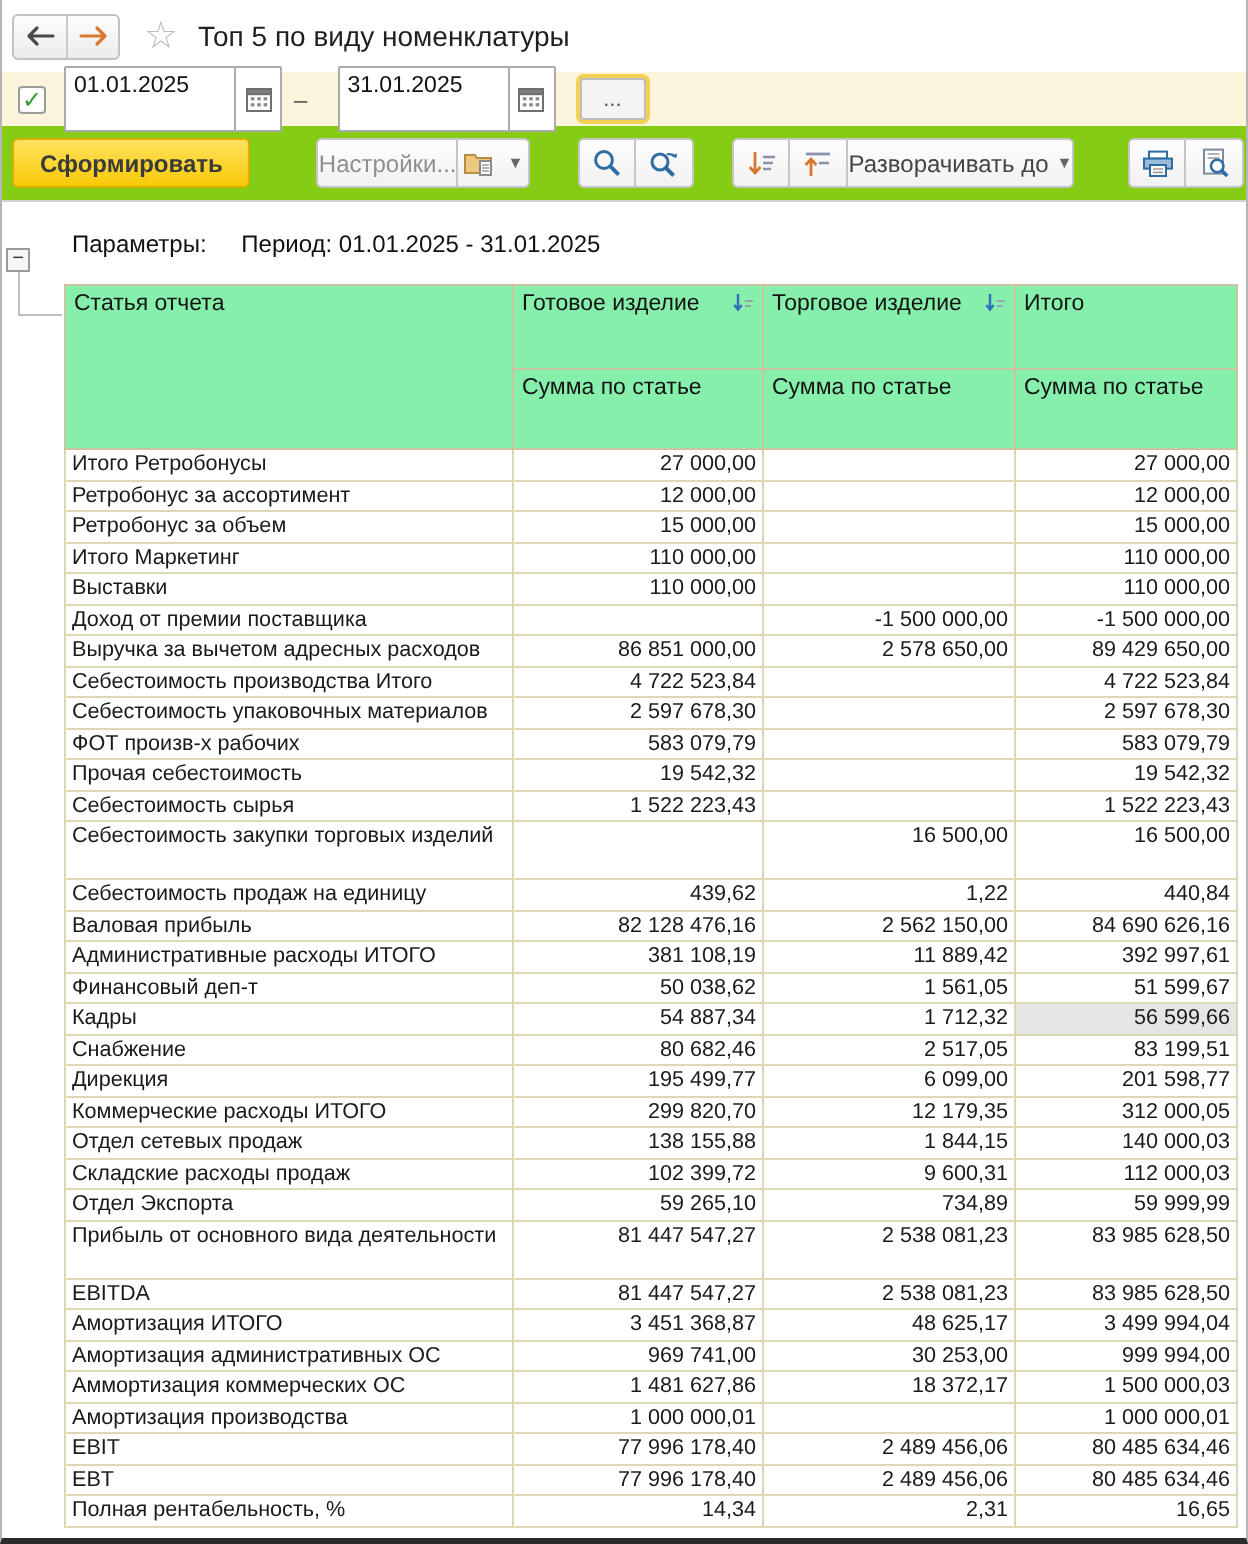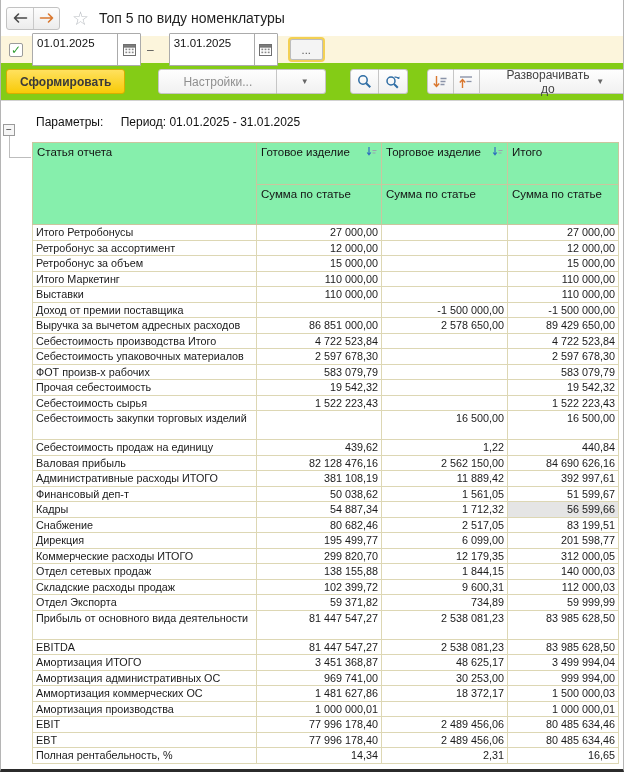--- a/index.html
+++ b/index.html
@@ -28,21 +28,21 @@
   .datefield .dtext { width:84px; font-size:11.5px; padding:3px 0 0 4px; color:#111; }
   .datefield .calseg { width:23px; border-left:1px solid #ababab; display:flex; align-items:center; justify-content:center; background:#fff; }
   .dash { margin:0 6px; color:#555; font-size:12px; }
   .morebtn { margin-left:12px; width:33px; height:21px; background:#f4f4f4; border:1px solid #bdbdbd; border-radius:2px;
              font-size:11px; color:#555; line-height:14px; box-shadow:0 0 0 2px #f3d053; cursor:default; }
 
   
   .toolbar { height:38px; background:#84cc16; border-bottom:1px solid #d2d2d2; display:flex; align-items:center; }
   .btn { height:25px; display:inline-flex; align-items:center; justify-content:center;
          border:1px solid #c6c6c6; border-radius:3px; background:linear-gradient(#fefefe,#f1f1f1);
-         font-size:12px; color:#444; padding:0 24px; cursor:default; }
+         font-size:12px; color:#444; padding:0 0; cursor:default; }
   .btn-generate { margin-left:5px; background:linear-gradient(#ffe15e,#f8ca07); border-color:#d8ae00;
                   font-weight:bold; color:#3a3a3a; padding:0 13px; }
   .btn-variants { width:36px; border-left:none; border-radius:0 3px 3px 0; gap:3px; }
   .grp { display:flex; }
   .grp .btn { border-radius:0; border-left:none; }
   .grp .btn:first-child { border-radius:3px 0 0 3px; border-left:1px solid #c6c6c6; }
   .grp .btn:last-child { border-radius:0 3px 3px 0; }
   .iconbtn { width:29px; padding:0; }
   .caret { font-size:8px; color:#666; margin-left:4px; }
 
@@ -388,21 +388,21 @@
           <td class="c-num">140 000,03</td>
         </tr>
         <tr>
           <td class="c-label">Складские расходы продаж</td>
           <td class="c-num">102 399,72</td>
           <td class="c-num">9 600,31</td>
           <td class="c-num">112 000,03</td>
         </tr>
         <tr>
           <td class="c-label">Отдел Экспорта</td>
-          <td class="c-num">59 371,82</td>
+          <td class="c-num">59 265,10</td>
           <td class="c-num">734,89</td>
           <td class="c-num">59 999,99</td>
         </tr>
         <tr class="tall">
           <td class="c-label">Прибыль от основного вида деятельности</td>
           <td class="c-num">81 447 547,27</td>
           <td class="c-num">2 538 081,23</td>
           <td class="c-num">83 985 628,50</td>
         </tr>
         <tr>

